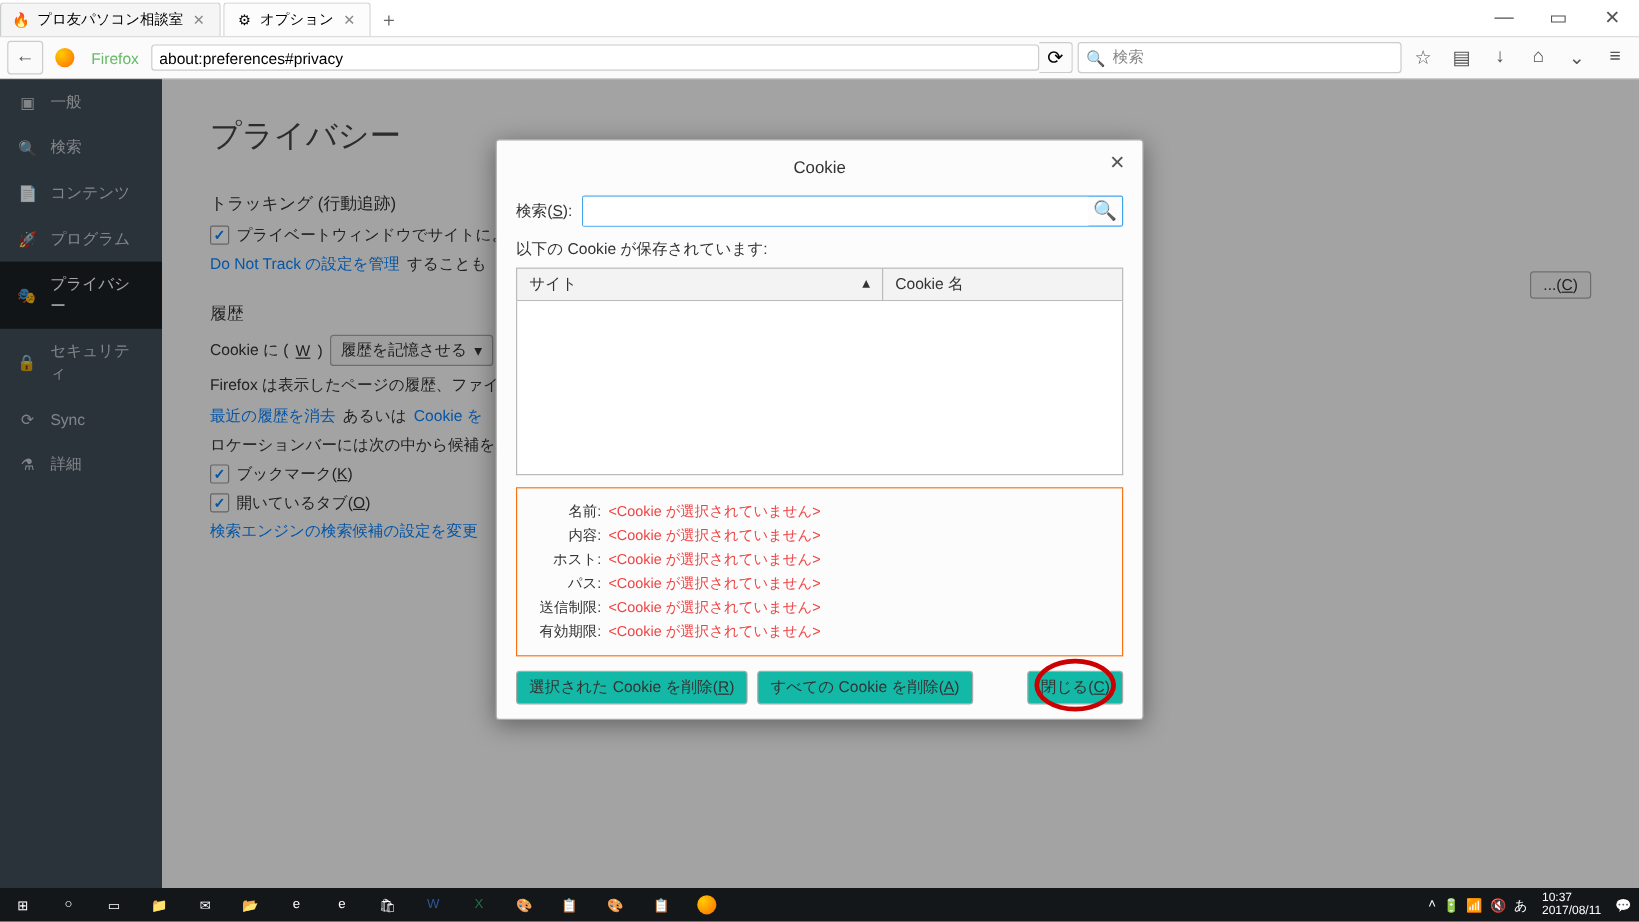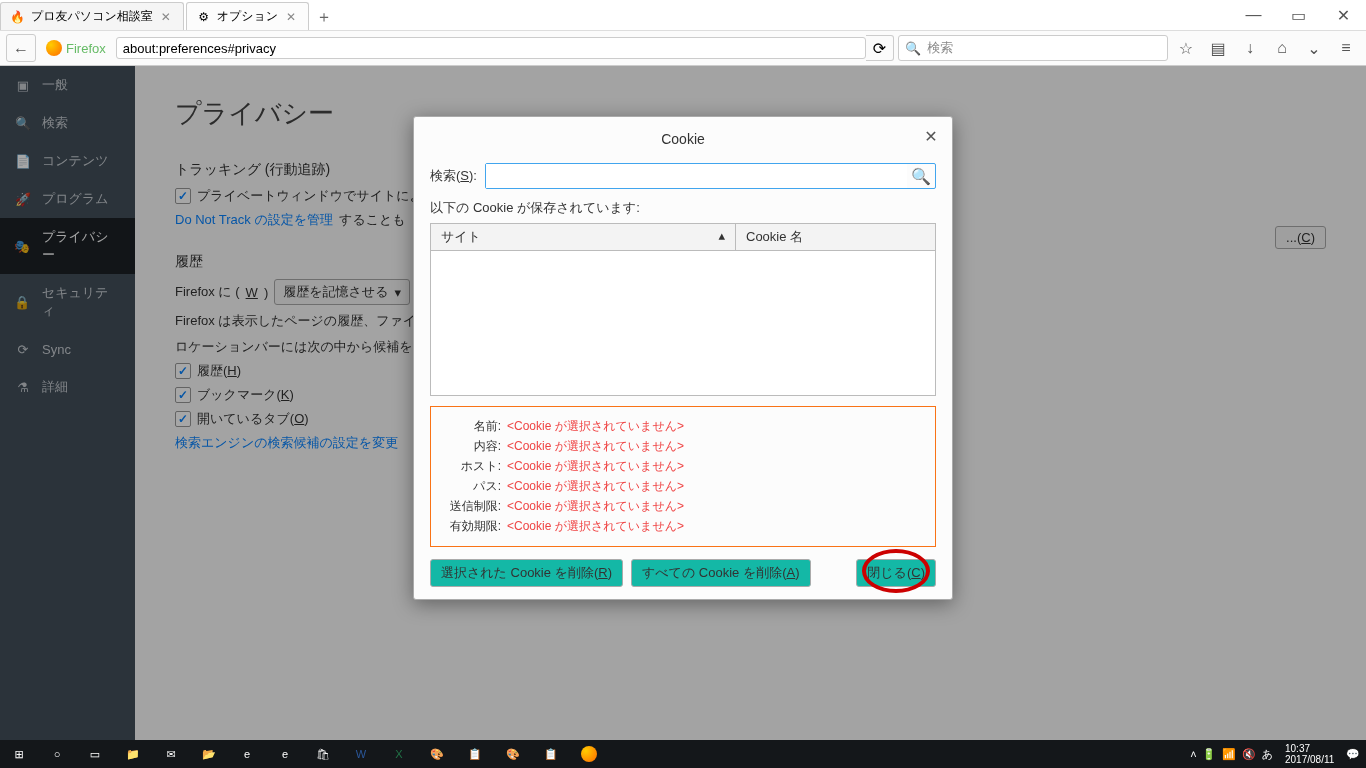--- a/index.html
+++ b/index.html
@@ -12,21 +12,21 @@
 .tab.active { background: #fcfcfc; }
 .tab-close { width: 14px; height: 14px; display: flex; align-items: center; justify-content: center; color: #888; cursor: pointer; }
 .tab-icon { width: 14px; height: 14px; display: inline-flex; align-items: center; justify-content: center; }
 .newtab { width: 26px; height: 26px; display: flex; align-items: center; justify-content: center; color: #666; }
 .win-controls { display: flex; }
 .win-btn { width: 45px; height: 30px; display: flex; align-items: center; justify-content: center; color: #555; }
 
 
 .urlbar-row { height: 36px; background: #fbfbfb; border-top: 1px solid #ddd; border-bottom: 1px solid #ccc; display: flex; align-items: center; padding: 0 6px; gap: 4px; }
 .nav-btn { width: 30px; height: 28px; display: flex; align-items: center; justify-content: center; border: 1px solid #ccc; border-radius: 3px; background: #fafafa; color: #555; }
-.identity { display: flex; align-items: center; gap: 4px; padding: 0 6px; }
+.identity { display: flex; align-items: center; gap: 14px; padding: 0 6px; }
 .fx-icon { width: 16px; height: 16px; border-radius: 50%; background: radial-gradient(circle at 30% 30%, #ffcc00, #ff6a00); }
 .url-input { flex: 1; height: 22px; border: 1px solid #ccc; border-radius: 3px; padding: 0 6px; font-size: 13px; background: #fff; }
 .reload { width: 28px; height: 26px; display: flex; align-items: center; justify-content: center; border: 1px solid #ccc; border-left: none; border-radius: 0 3px 3px 0; margin-left: -4px; }
 .search-box { width: 270px; height: 26px; border: 1px solid #ccc; border-radius: 3px; display: flex; align-items: center; padding: 0 6px; gap: 6px; color: #888; font-size: 13px; background: #fff; }
 .tool-btn { width: 28px; height: 28px; display: flex; align-items: center; justify-content: center; color: #555; }
 
 
 .content { position: absolute; top: 66px; left: 0; right: 0; bottom: 28px; background: #ececec; display: flex; }
 .content::after { content: ""; position: absolute; inset: 0; background: rgba(0,0,0,0.35); pointer-events: none; z-index: 5; }
 .content > * { position: relative; }
@@ -168,35 +168,36 @@
       <span>プライベートウィンドウでサイトによる</span>
     </div>
     <div class="ghost-btn" style="top:160px;">...(<span class="underline">C</span>)</div>
     <div class="row">
       <span class="link">Do Not Track の設定を管理</span>
       <span>することも</span>
     </div>
 
     <div class="section-h" style="margin-top:24px;">履歴</div>
     <div class="row">
-      <span>Firefox に (</span>
+      <span>Cookie に (</span>
         <span class="underline">W</span>
         <span>)</span>
       <span class="dropdown">
           <span>履歴を記憶させる</span>
           <span>▾</span>
         </span>
     </div>
     <div class="row" style="line-height:1.6;">Firefox は表示したページの履歴、ファイ                                                                                                                                                          存します。</div>
+    <div class="row">
+      <span class="link">最近の履歴を消去</span>
+      <span> あるいは </span>
+      <span class="link">Cookie を</span>
+    </div>
 
     <div class="row">ロケーションバーには次の中から候補を表</div>
-    <div class="row">
-        <span class="chk checked"></span>
-        <span><span>履歴(</span><span class="underline">H</span>)</span>
-      </div>
     <div class="row">
         <span class="chk checked"></span>
         <span><span>ブックマーク(</span><span class="underline">K</span>)</span>
       </div>
     <div class="row">
         <span class="chk checked"></span>
         <span><span>開いているタブ(</span><span class="underline">O</span>)</span>
       </div>
     <div class="row">
         <span class="link">検索エンジンの検索候補の設定を変更</span>

